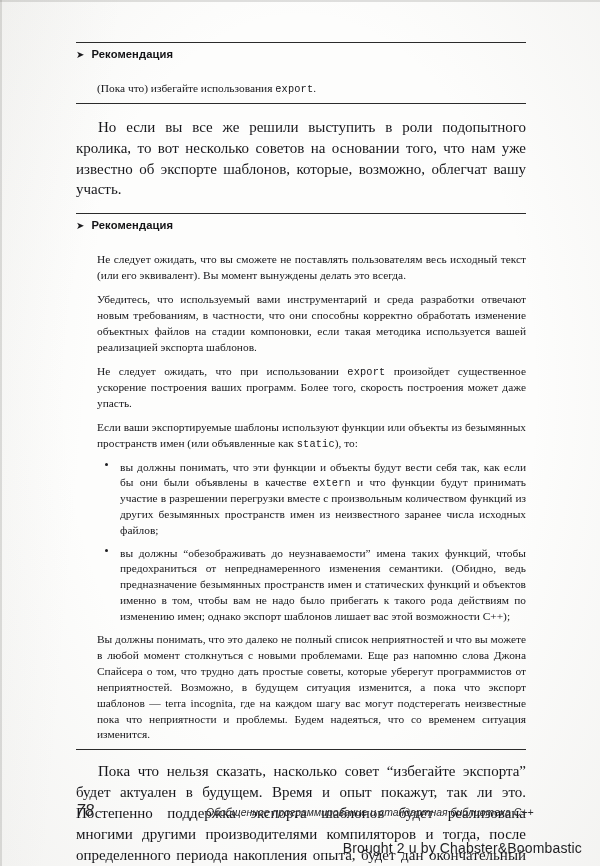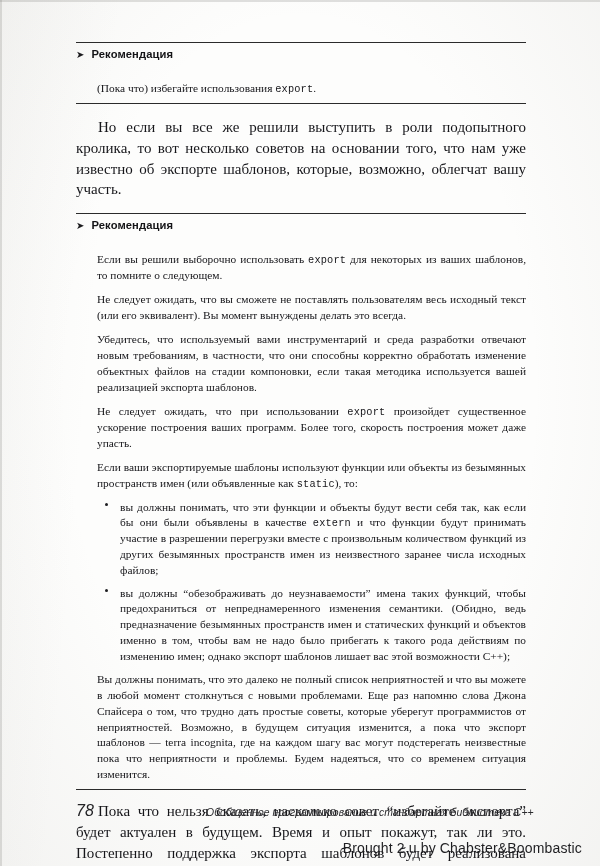--- a/index.html
+++ b/index.html
@@ -175,21 +175,20 @@
 
     <div class="gap-sm"></div>
 
     <div class="rec-block">
       <div class="rec-rule"></div>
       <div class="rec-head">
         <span class="rec-marker">➤</span>
         <span>Рекомендация</span>
       </div>
       <div class="rec-body">
-        <p>Если вы решили выборочно использовать <span class="mono">export</span> для некоторых из ваших шаблонов, то помните о следующем.</p>
         <p>Не следует ожидать, что вы сможете не поставлять пользователям весь исходный текст (или его эквивалент). Вы момент вынуждены делать это всегда.</p>
         <p>Убедитесь, что используемый вами инструментарий и среда разработки отвечают новым требованиям, в частности, что они способны корректно обработать изменение объектных файлов на стадии компоновки, если такая методика используется вашей реализацией экспорта шаблонов.</p>
         <p>Не следует ожидать, что при использовании <span class="mono">export</span> произойдет существенное ускорение построения ваших программ. Более того, скорость построения может даже упасть.</p>
         <p>Если ваши экспортируемые шаблоны используют функции или объекты из безымянных пространств имен (или объявленные как <span class="mono">static</span>), то:</p>
 
         <ul class="bullets">
           <li>
             <span class="bullet-dot"></span>
             <span>вы должны понимать, что эти функции и объекты будут вести себя так, как если бы они были объявлены в качестве <span class="mono">extern</span> и что функции будут принимать участие в разрешении перегрузки вместе с произвольным количеством функций из других безымянных пространств имен из неизвестного заранее числа исходных файлов;</span>
           </li>

